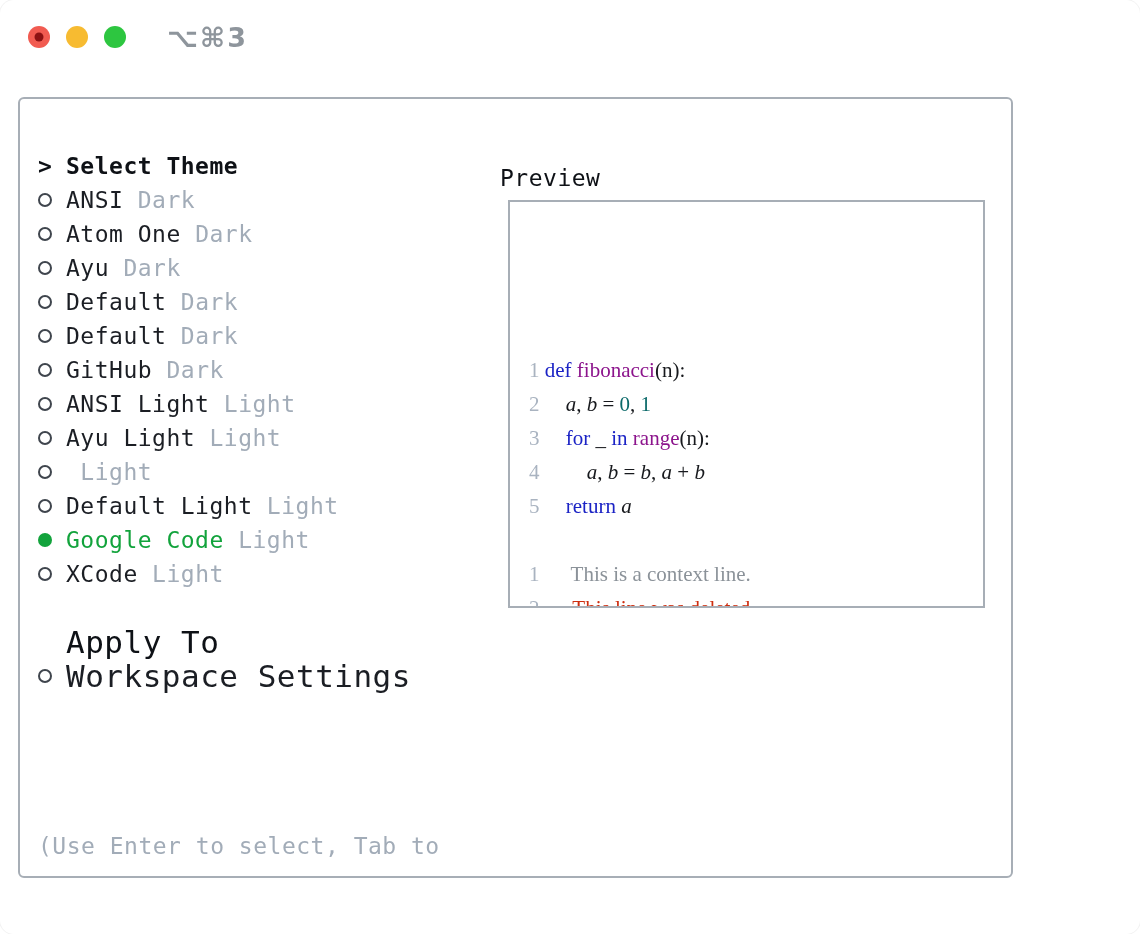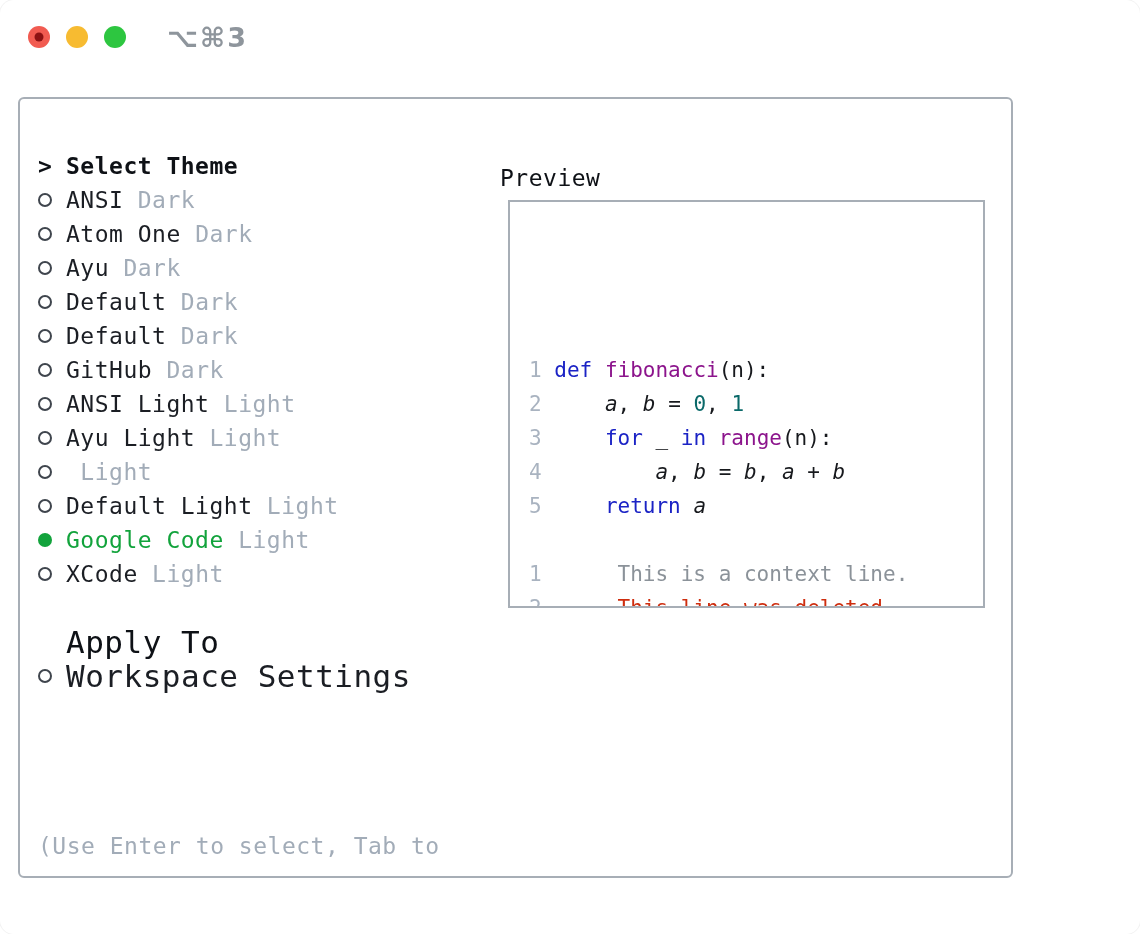--- a/index.html
+++ b/index.html
@@ -80,21 +80,21 @@
   .preview-pane{
     position:absolute; left:508px; top:200px;
     width:477px; height:408px;
     border:2px solid var(--frame_border,#a7aeb6);
     padding:49px 0 0 19px;
     font-size:21px; line-height:34px;
     white-space:pre;
     color:var(--code_plain,#17191d);
     overflow:hidden;
   }
-  .pline{ height:34px; }
+  .pline{ height:34px;font-family:Liberation Serif, serif; }
   .ln{ color:var(--lineno,#a9b3c0); }
   .tk-k{ color:var(--keyword_blue,#1b23c5); }
   .tk-f{ color:var(--function_purple,#8c148c); }
   .tk-l{ color:var(--literal_teal,#0a6969); }
   .tk-p{ color:var(--code_plain,#17191d); }
   .tk-v{ color:var(--code_plain,#17191d); font-style:italic; }
   .d-context{ color:var(--diff_context,#8b9299); }
   .d-deleted{ color:var(--diff_deleted,#ce2d0e); }
   .spacer{ height:34px; }
 </style>

